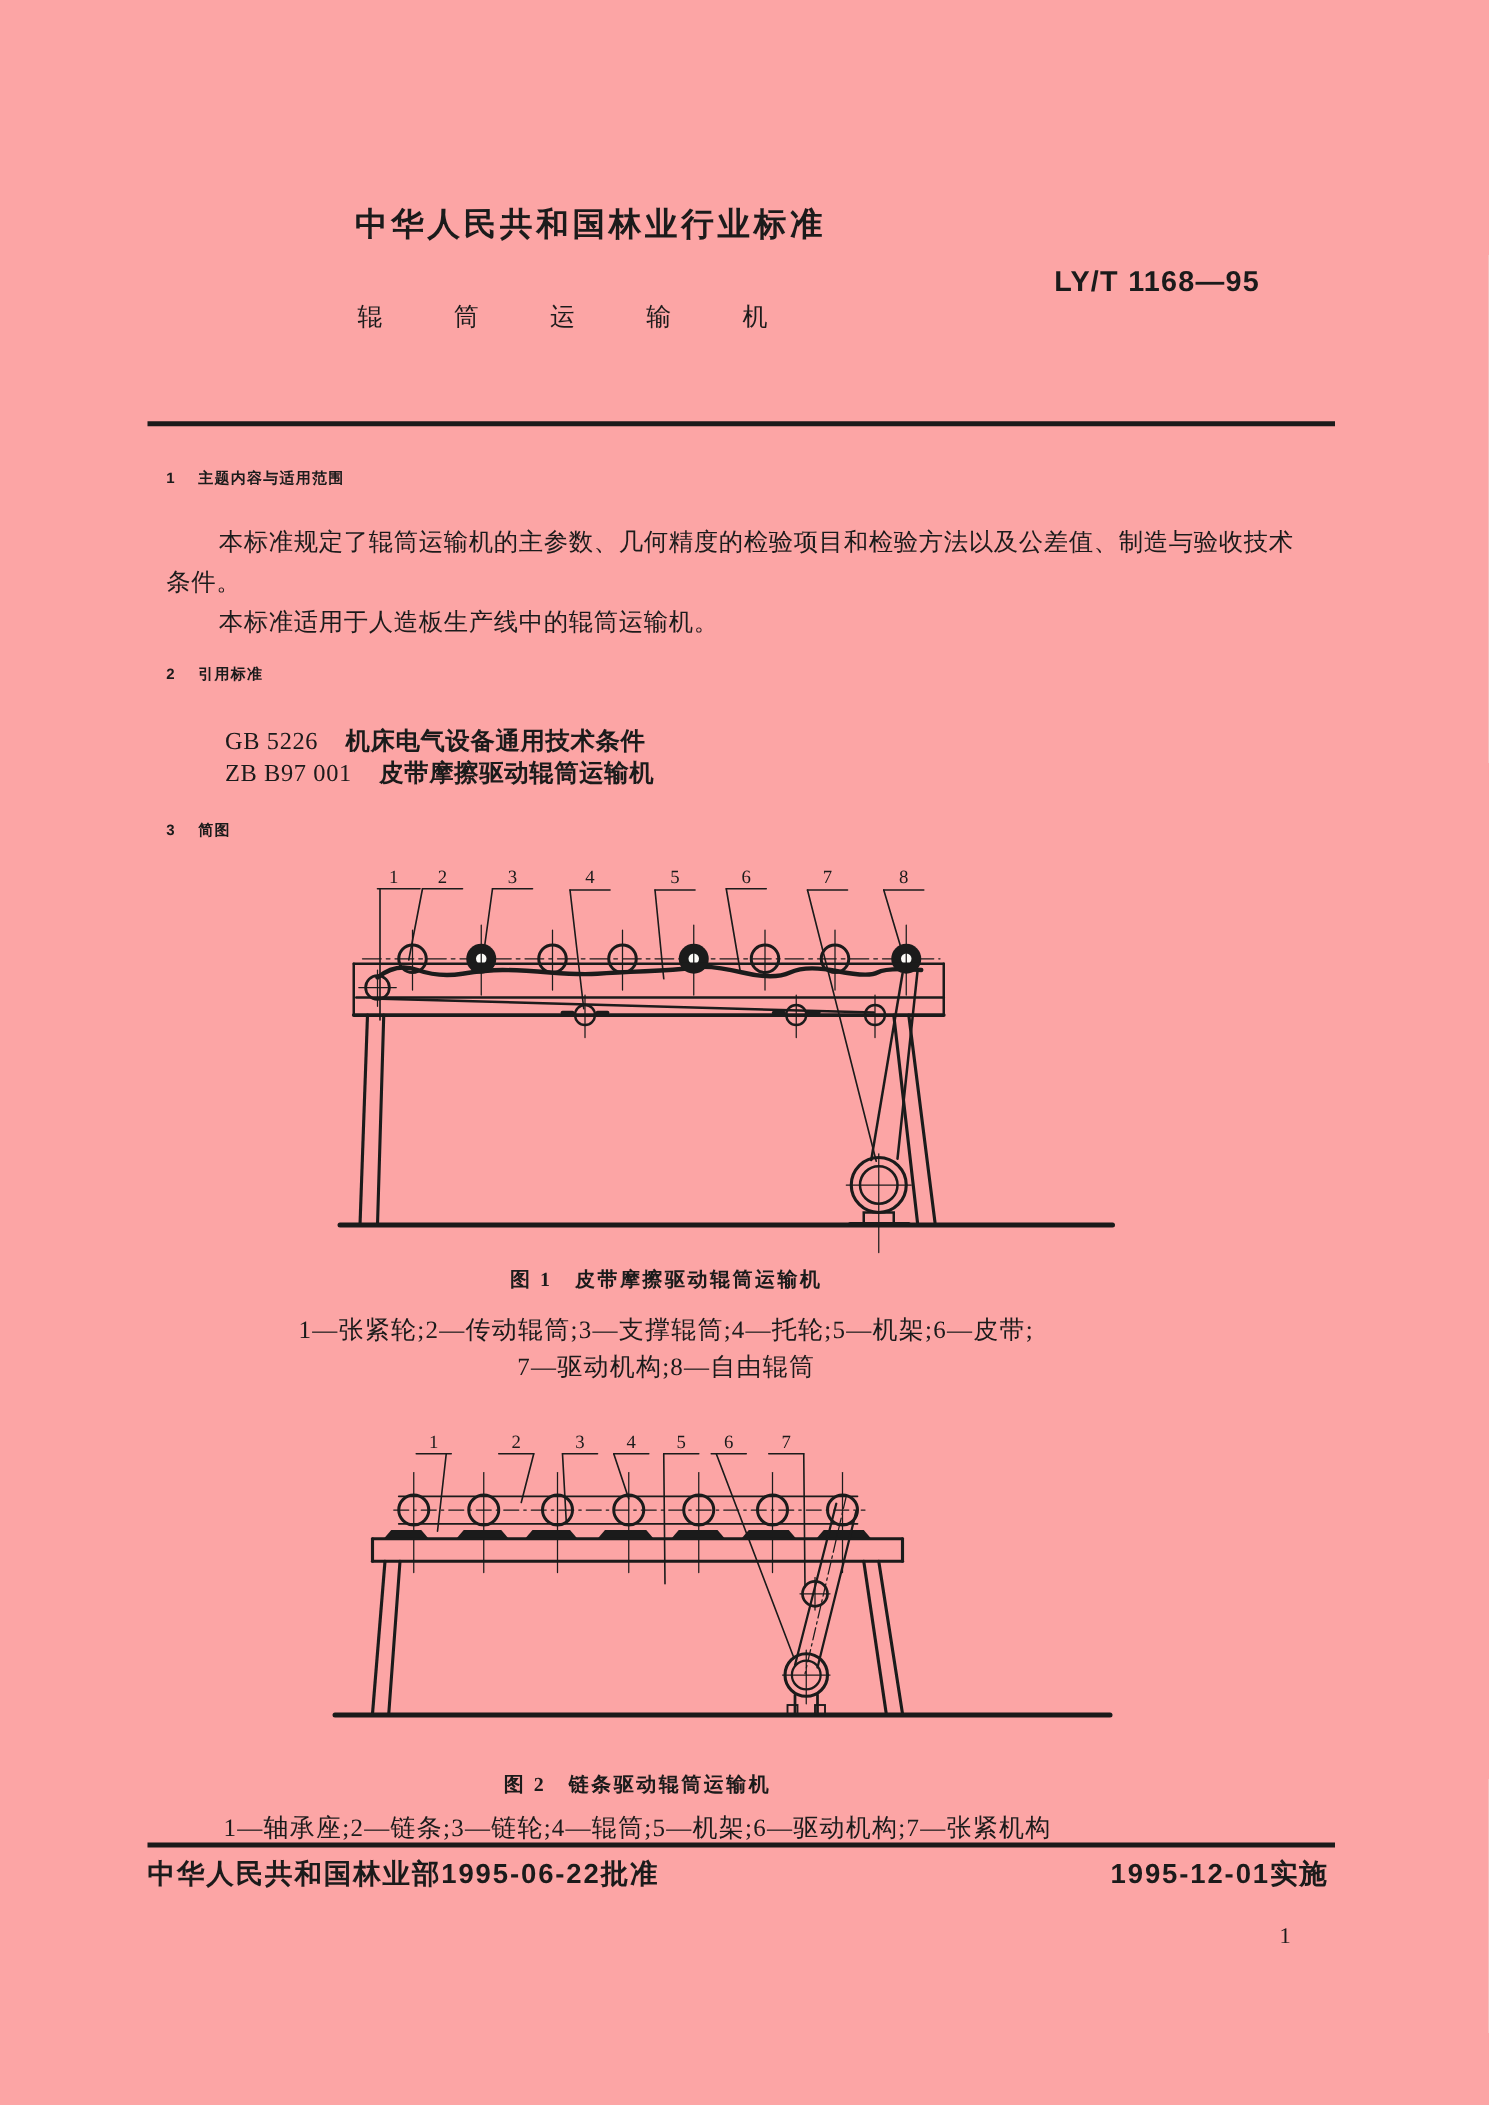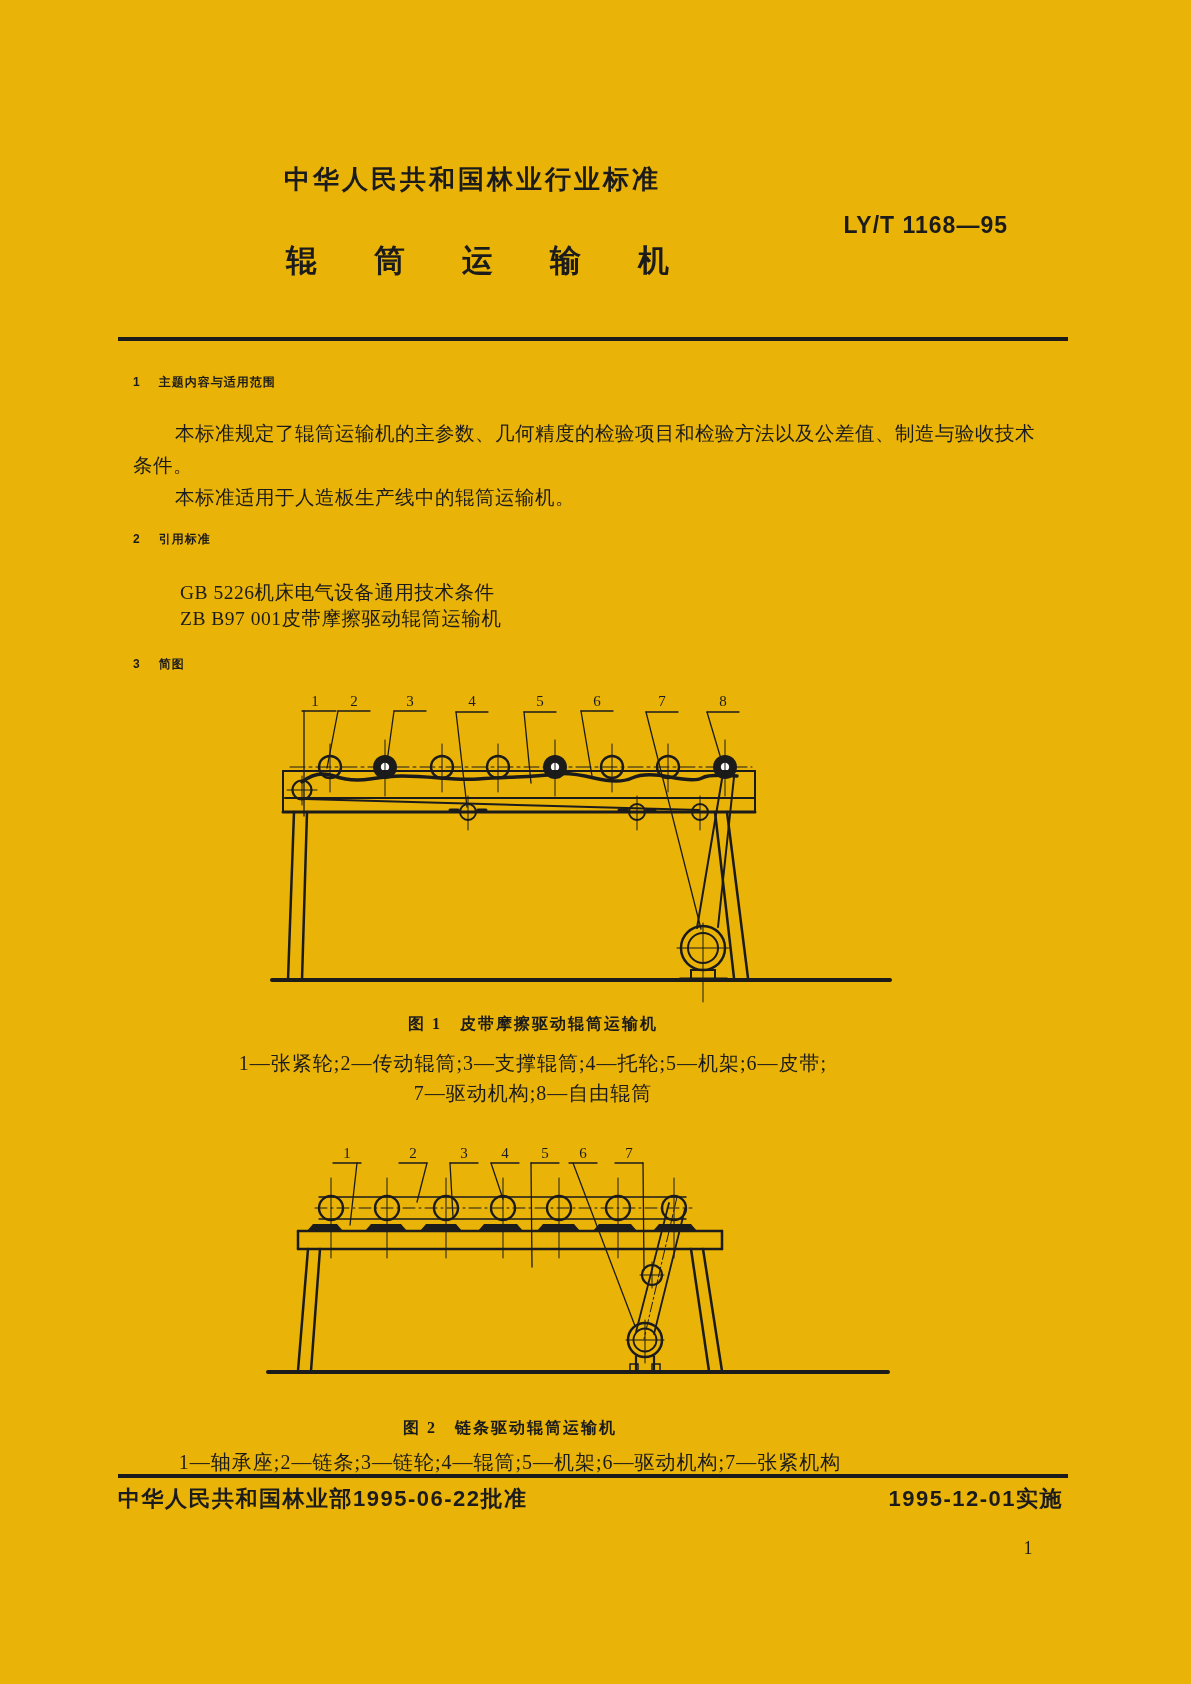--- a/index.html
+++ b/index.html
@@ -1,43 +1,43 @@
 <!DOCTYPE html>
 <html><head>
 <meta charset="utf-8">
 <style>
   html,body{margin:0;padding:0;background:#e8e6e1;}
   .page{
     position:relative;width:1191px;height:1684px;margin:0 auto;
-    background:#eab308;color:#1b1b1b;overflow:hidden;
+    background:#fca5a5;color:#1b1b1b;overflow:hidden;
     font-family:"Liberation Serif","DejaVu Serif",serif;
   }
   .abs{position:absolute;white-space:nowrap;}
   .sans{font-family:"Liberation Sans","DejaVu Sans",sans-serif;}
 
   .std-class{left:284px;top:162px;font-size:26px;font-weight:bold;letter-spacing:3px;}
   .std-no{left:690px;top:212px;width:318px;text-align:right;font-size:23px;font-weight:bold;letter-spacing:1px;}
-  .doc-title{left:286px;top:240px;font-size:31px;font-weight:bold;letter-spacing:57px;}
+  .doc-title{left:286px;top:240px;font-size:20px;font-weight:normal;letter-spacing:57px;}
   .rule{left:118px;width:950px;height:4px;background:#1b1b1b;}
   .rule-top{top:337px;}
   .rule-bottom{top:1474px;}
 
   .sec-head{font-size:12px;font-weight:bold;letter-spacing:1px;}
   .sec-head .sec-title{margin-left:18px;}
   .s1{left:133px;top:374px;}
   .s2{left:133px;top:531px;}
   .s3{left:133px;top:656px;}
 
   .body-line{font-size:19.5px;letter-spacing:0.5px;}
   .p1{left:175px;top:420px;text-align:right;}
   .p1b{left:133px;top:452px;}
   .p2{left:175px;top:484px;}
   .ref{left:180px;top:579px;}
   .ref2{top:605px;}
-  .ref .ref-title{}
+  .ref .ref-title{margin-left:22px;font-weight:bold;}
 
   .fig{position:absolute;}
   .fig-caption{font-size:16px;font-weight:600;letter-spacing:2px;text-align:center;}
   .fig-legend{font-size:20px;letter-spacing:1px;text-align:center;}
   .f1cap{left:160px;top:1014px;width:746px;}
   .f1leg1{left:160px;top:1050px;width:746px;}
   .f1leg2{left:160px;top:1080px;width:746px;}
   .f2cap{left:160px;top:1418px;width:700px;}
   .f2leg{left:160px;top:1449px;width:700px;}
 

